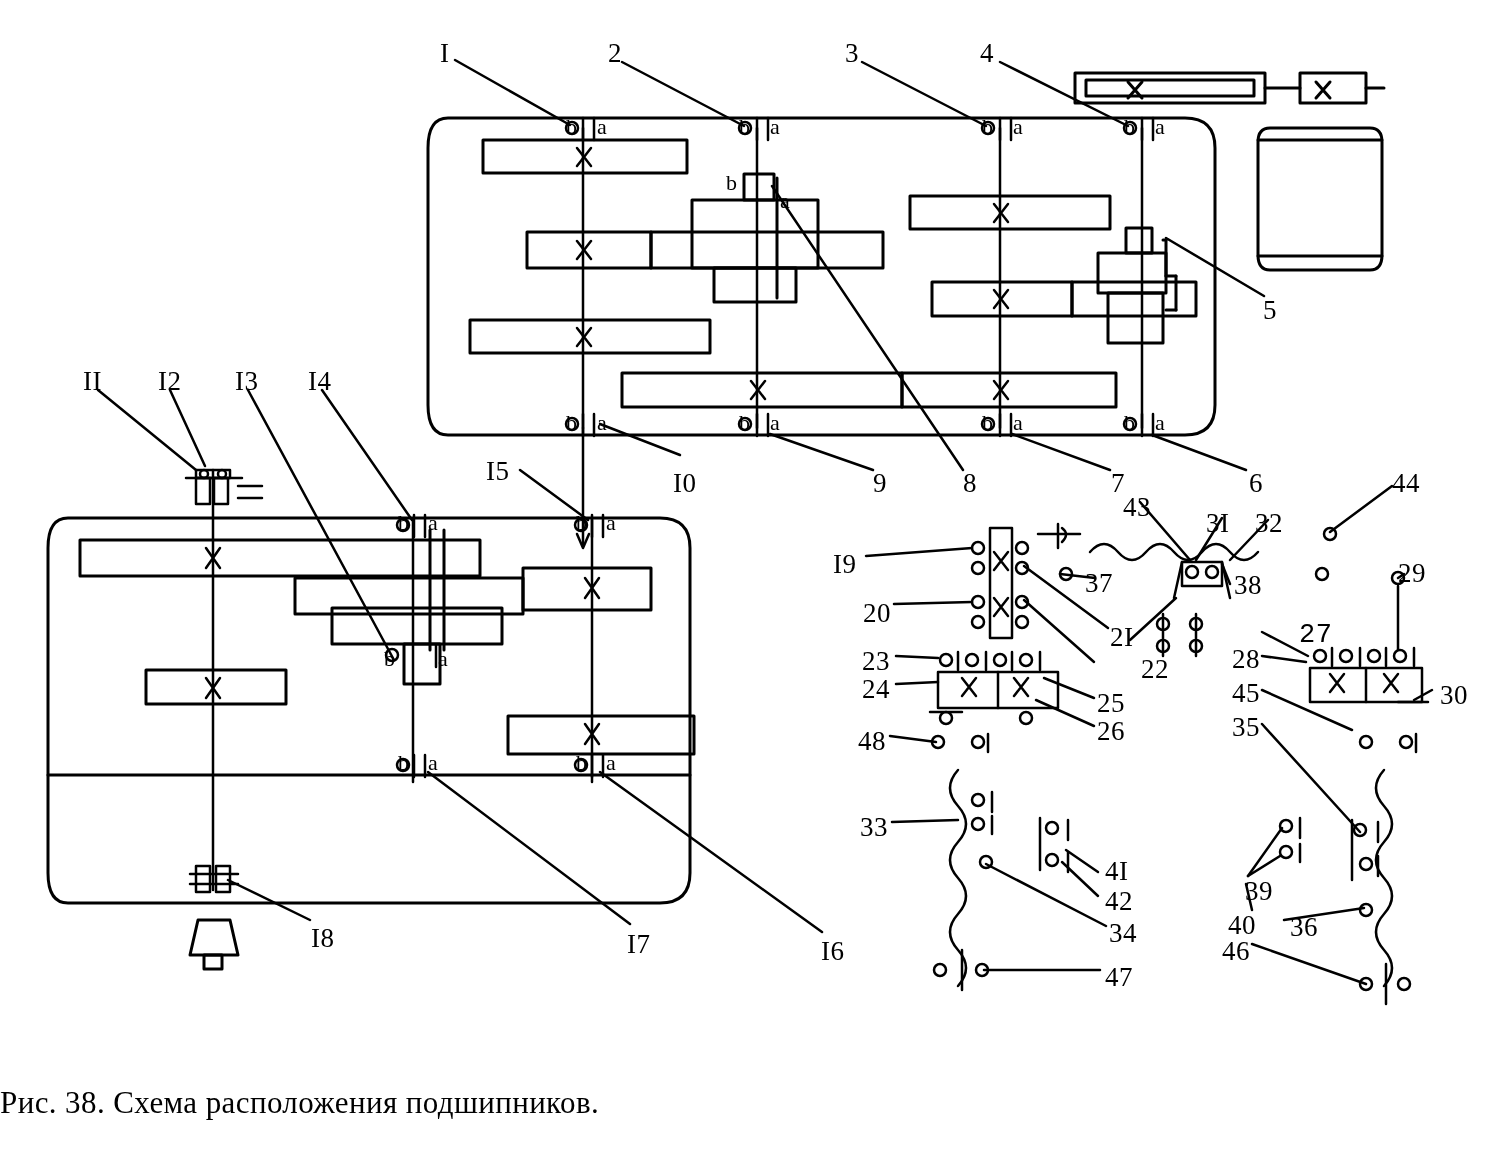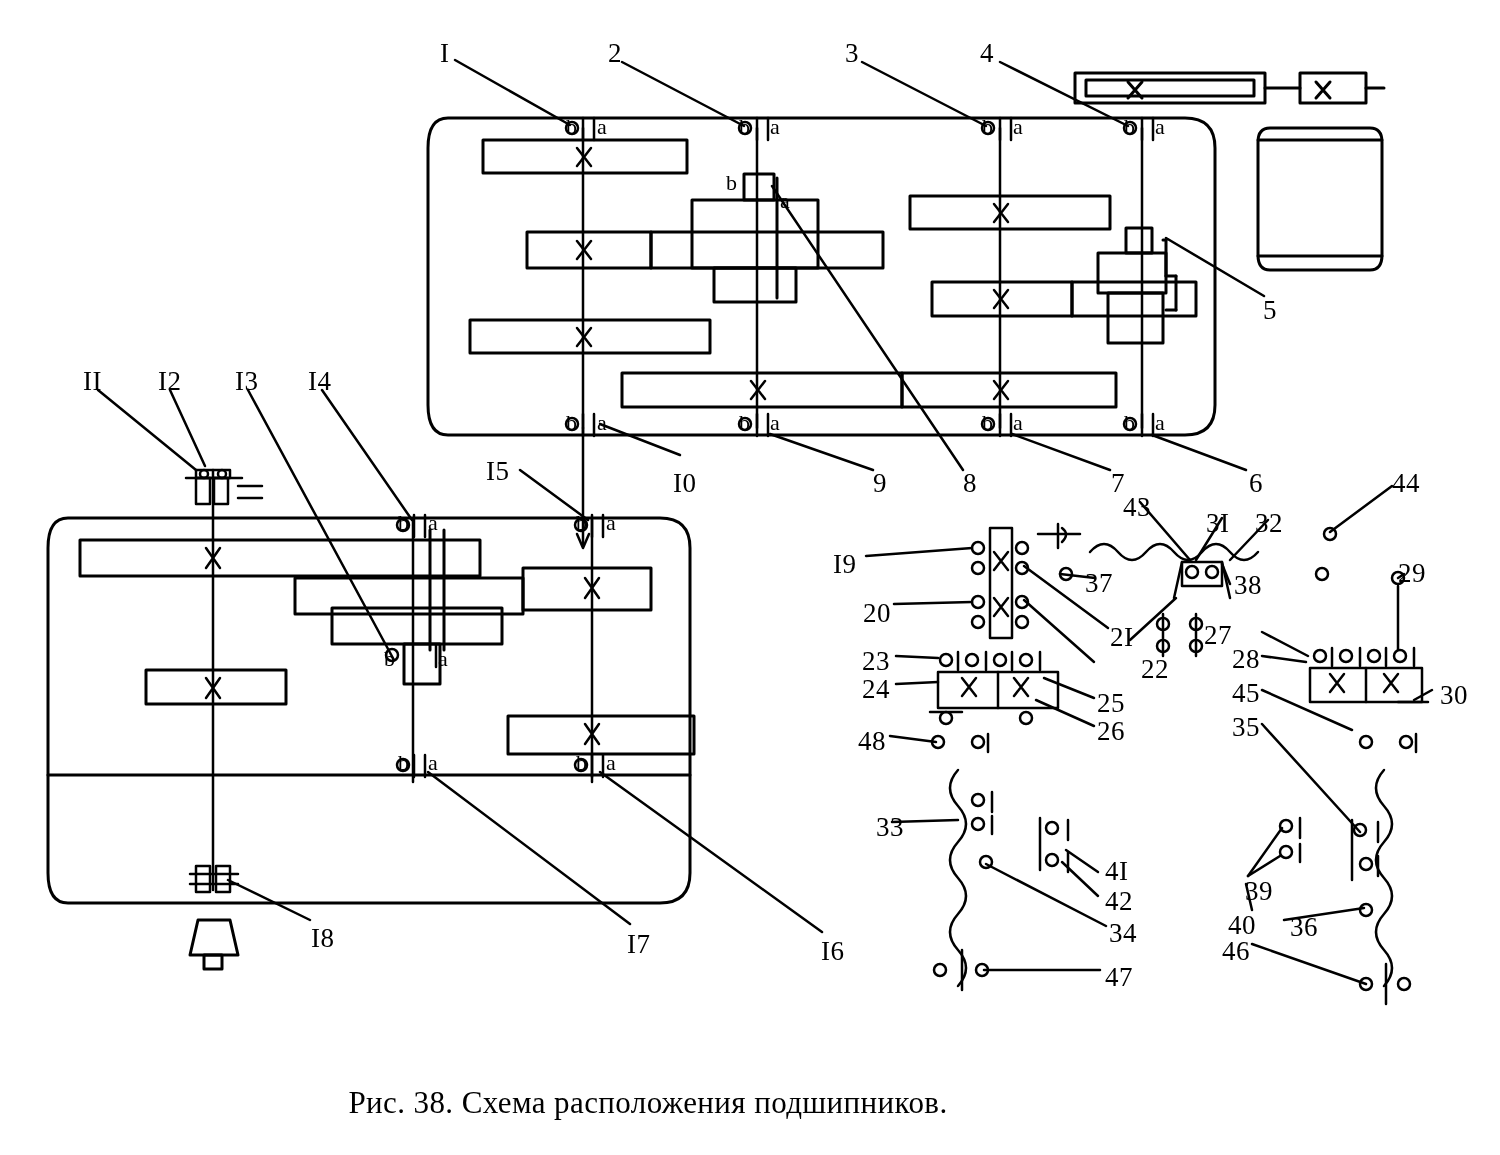--- a/index.html
+++ b/index.html
@@ -34,21 +34,20 @@
     line-height: 1;
     color: #000;
     white-space: nowrap;
     letter-spacing: 0.5px;
   }
   .caption {
     position: absolute;
     left: 0;
     top: 1085px;
     width: 1296px;
-    text-align: center;
     font-family: "Liberation Serif", serif;
     font-size: 31px;
     color: #000;
     letter-spacing: 0.4px;
   }
 </style>
 </head>
 <body>
 
 <div id="figure-root">
@@ -434,27 +433,27 @@
   <div class="lbl" style="left:627px; top:931px;">I7</div>
   <div class="lbl" style="left:311px; top:925px;">I8</div>
   <div class="lbl" style="left:833px; top:551px;">I9</div>
   <div class="lbl" style="left:863px; top:600px;">20</div>
   <div class="lbl" style="left:1110px; top:624px;">2I</div>
   <div class="lbl" style="left:1097px; top:656px;margin-left:44px;">22</div>
   <div class="lbl" style="left:862px; top:648px;">23</div>
   <div class="lbl" style="left:862px; top:676px;">24</div>
   <div class="lbl" style="left:1097px; top:690px;">25</div>
   <div class="lbl" style="left:1097px; top:718px;">26</div>
-  <div class="lbl" style="left:1204px; top:622px;">27</div>
+  <div class="lbl" style="left:1299px; top:622px;font-family:Liberation Mono, monospace;">27</div>
   <div class="lbl" style="left:1232px; top:646px;">28</div>
   <div class="lbl" style="left:1398px; top:560px;">29</div>
   <div class="lbl" style="left:1440px; top:682px;">30</div>
   <div class="lbl" style="left:1206px; top:510px;">3I</div>
   <div class="lbl" style="left:1255px; top:510px;">32</div>
-  <div class="lbl" style="left:860px; top:814px;margin-left:16px;">33</div>
+  <div class="lbl" style="left:860px; top:814px;">33</div>
   <div class="lbl" style="left:1109px; top:920px;">34</div>
   <div class="lbl" style="left:1232px; top:714px;">35</div>
   <div class="lbl" style="left:1290px; top:914px;">36</div>
   <div class="lbl" style="left:1085px; top:570px;text-align:center;">37</div>
   <div class="lbl" style="left:1234px; top:572px;">38</div>
   <div class="lbl" style="left:1245px; top:878px;">39</div>
   <div class="lbl" style="left:1228px; top:912px;">40</div>
   <div class="lbl" style="left:1105px; top:858px;">4I</div>
   <div class="lbl" style="left:1105px; top:888px;">42</div>
   <div class="lbl" style="left:1123px; top:494px;">43</div>

